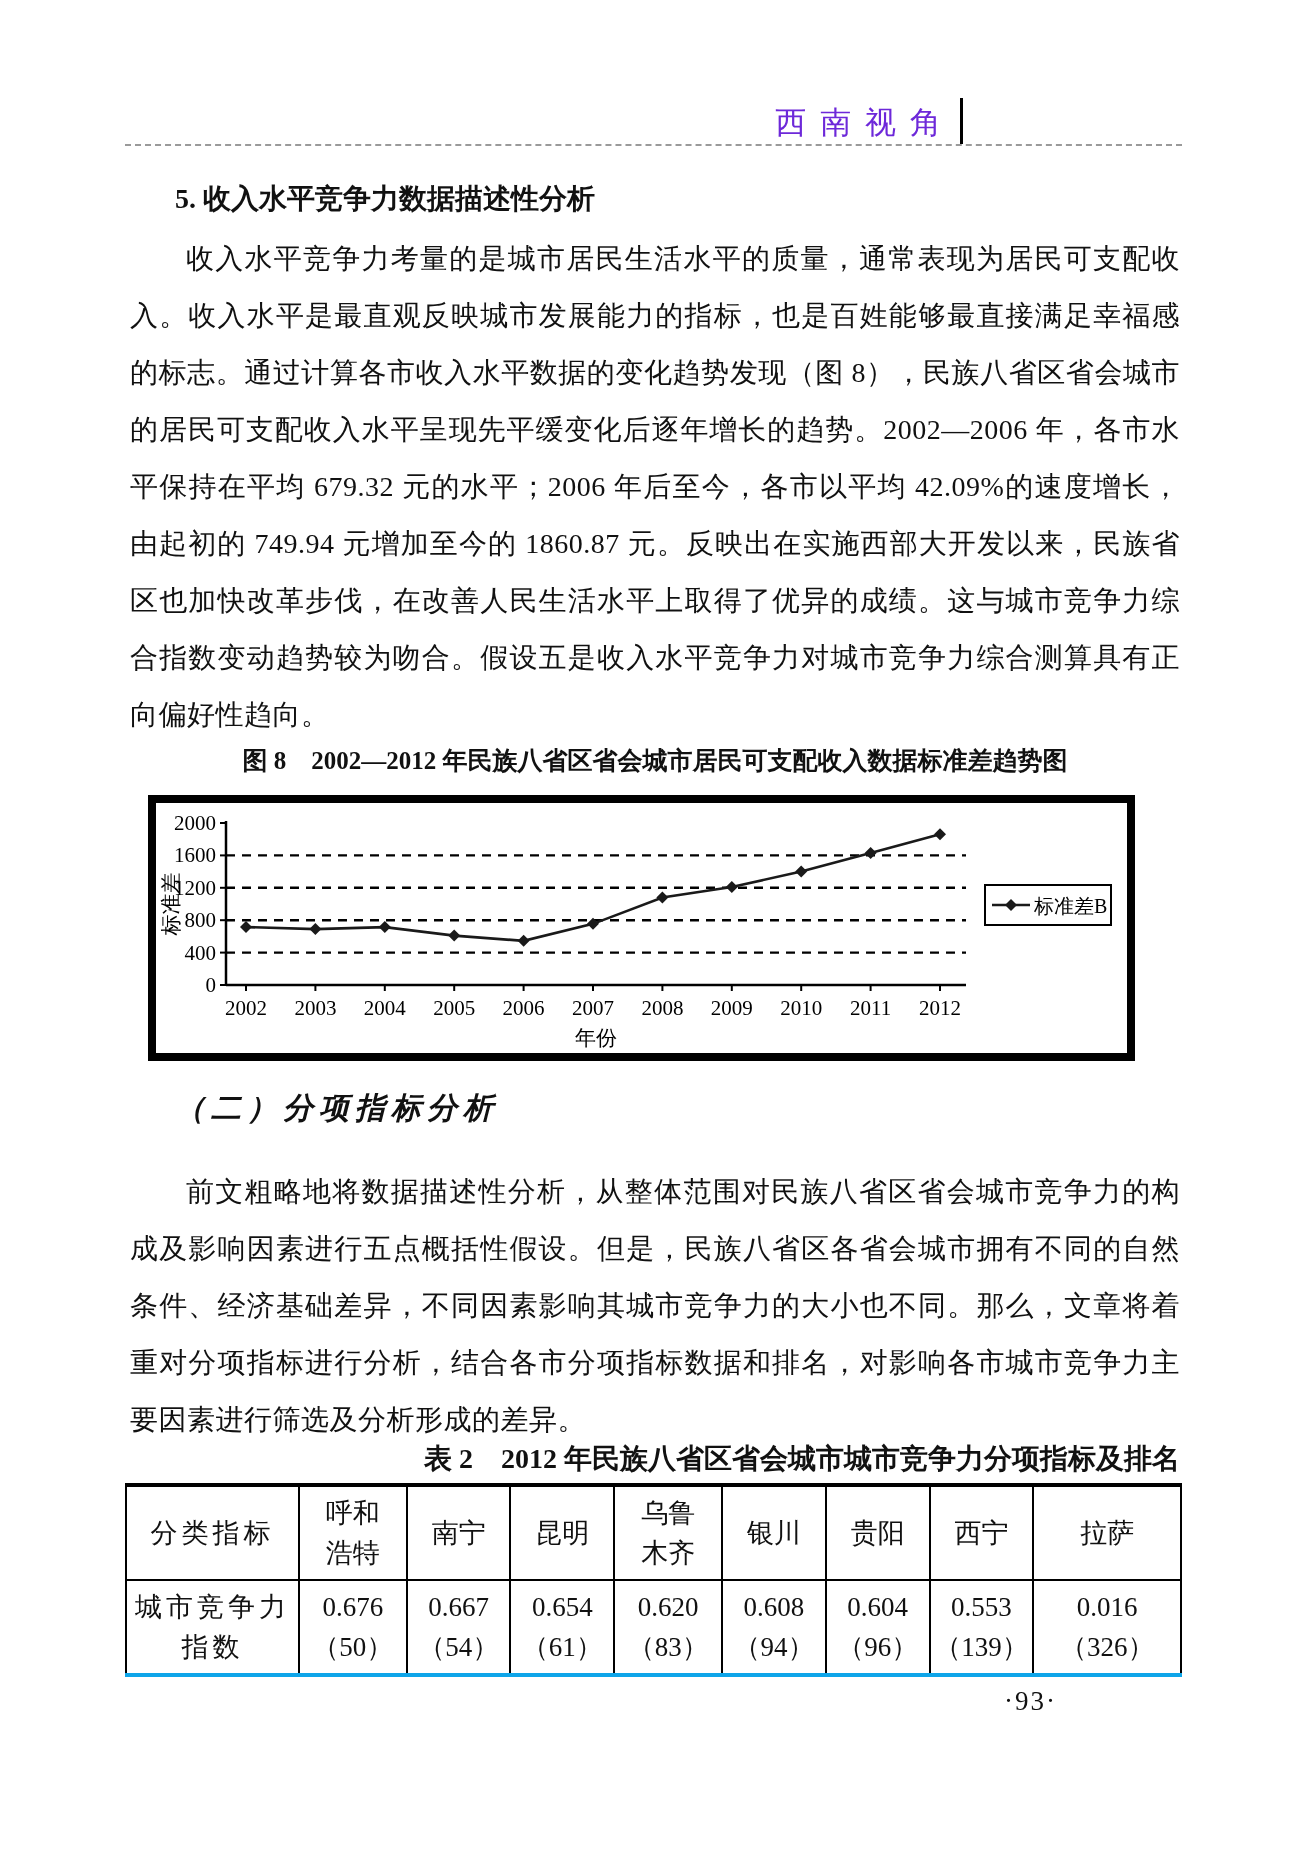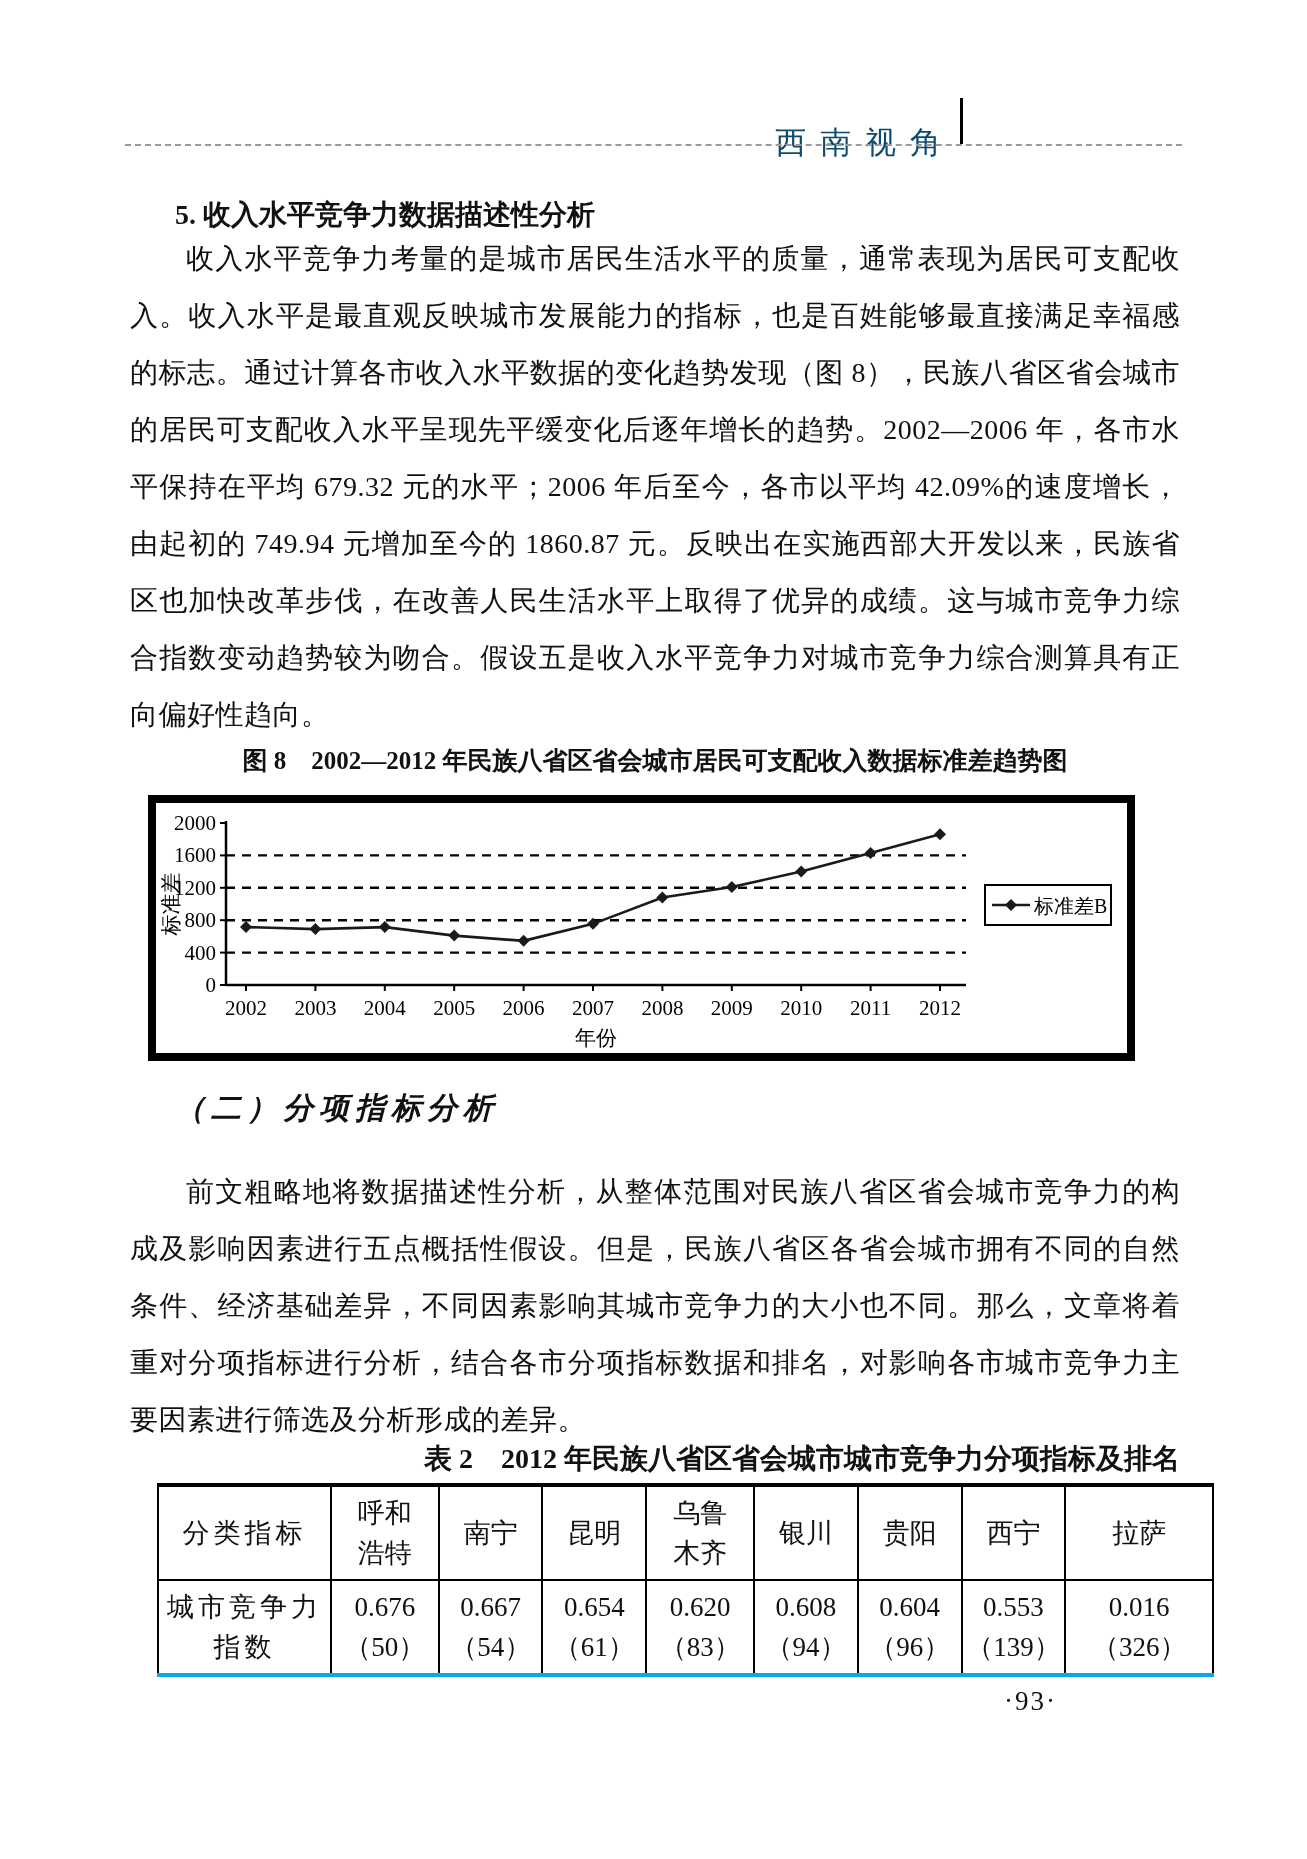--- a/index.html
+++ b/index.html
@@ -5,31 +5,30 @@
   html,body{margin:0;padding:0;}
   body{
     width:1307px;height:1859px;background:#ffffff;position:relative;
     font-family:"Liberation Serif","DejaVu Serif",serif;color:#111;
   }
   .content{position:absolute;left:130px;top:0;width:1050px;}
   
   .hdr{position:absolute;top:98px;left:0;width:100%;height:46px;}
   .hdr-title{
     position:absolute;right:352px;top:4px;font-size:31px;letter-spacing:0.45em;
-    color:#0c4a6e;
-    margin-top:20px;
+    color:#6d28d9;
   }
   .hdr-vbar{position:absolute;right:344px;top:0;width:3px;height:46px;background:#000;}
   .dashed-rule{
     position:absolute;top:144px;left:125px;width:1057px;height:0;
     border-top:2px dashed #9a9a9a;
   }
   
   .h-num{margin:0;padding:0;font-size:28px;font-weight:bold;}
-  .sec5-h{position:absolute;top:196px;left:45px;}
+  .sec5-h{position:absolute;top:180px;left:45px;}
   .para{
     margin:0;font-size:28px;line-height:57px;text-align:justify;
     text-indent:2em;letter-spacing:0.5px;
   }
   .para1{position:absolute;top:230px;left:0;width:1050px;}
   .fig-caption{
     position:absolute;top:744px;left:0;width:1050px;text-align:center;
     font-size:25px;font-weight:bold;
   }
   .chart-frame{
@@ -51,21 +50,21 @@
     position:absolute;top:1483px;left:-5px;width:1057px;
     border-collapse:collapse;table-layout:fixed;
     font-size:27px;
   }
   table.cmp td{
     border:2px solid #000;text-align:center;vertical-align:middle;
     padding:4px 2px;white-space:pre-line;line-height:40px;
   }
   table.cmp tr.hrow td{height:84px;}
   table.cmp tr.drow td{height:84px;}
-  table.cmp{border-top:4px solid #000;margin-left:32px;}
+  table.cmp{border-top:4px solid #000;}
   table.cmp tr.hrow td{border-top:4px solid #000;}
   table.cmp tr.drow td{border-bottom:4px solid #0ea5e9;}
   td.lblcol{text-align:left;padding-left:8px;letter-spacing:4px;}
   .pageno{position:absolute;top:1686px;right:123px;font-size:27px;letter-spacing:2px;}
 </style>
 </head>
 <body>
 
 <div class="hdr">
   <span class="hdr-title">西南视角</span>

